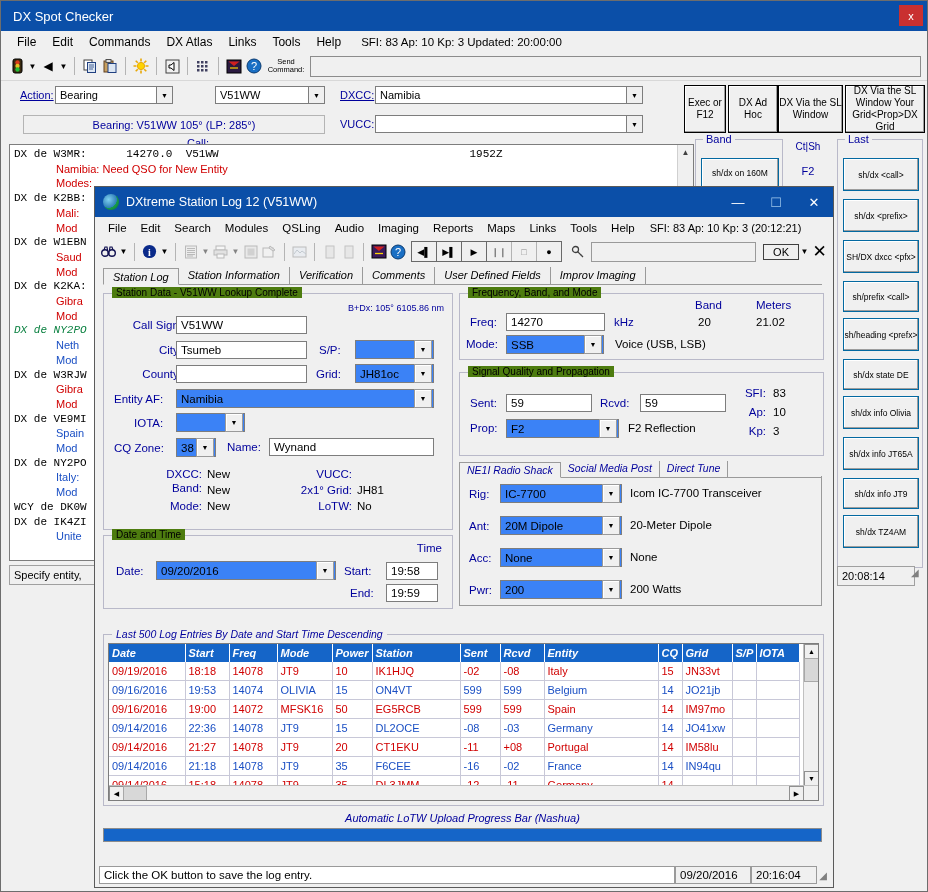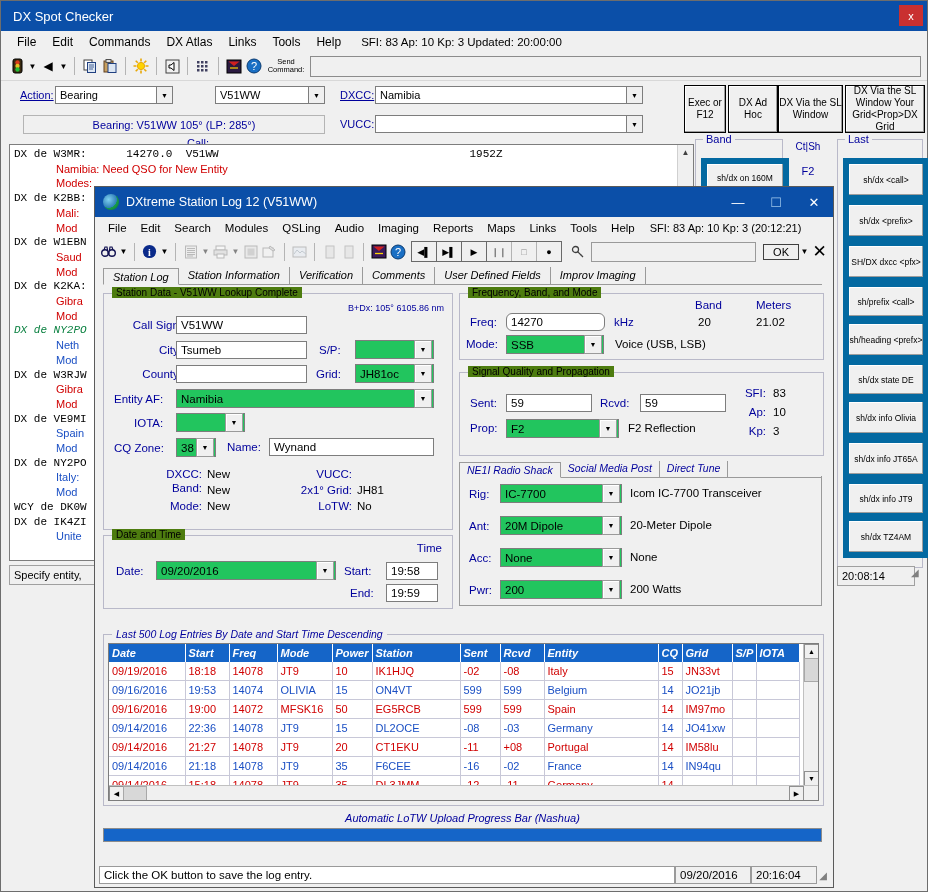--- a/index.html
+++ b/index.html
@@ -52,21 +52,21 @@
   .sind{padding-left:42px;font-family:"Liberation Sans",sans-serif;font-size:11px;}
   .vsb{position:absolute;right:0;top:0;width:15px;height:100%;background:#f0f0f0;border-left:1px solid #d0d0d0;}
   .vsb .ar{height:15px;display:flex;align-items:center;justify-content:center;font-size:8px;color:#404040;}
 
   .statusmain{position:absolute;left:8px;top:564px;width:270px;height:18px;border:1px solid #a0a0a0;background:#f0f0f0;
               display:flex;align-items:center;padding-left:4px;font-size:11px;}
 
   
   .grp{position:absolute;border:1px solid #b9b9c9;}
   .grp > .cap{position:absolute;top:-7px;left:7px;background:#f0f0f0;padding:0 3px;color:#00009c;font-size:11px;}
-  .sbtn{border:6px solid #0369a1;background:#f0f0f0;display:flex;align-items:center;justify-content:center;text-align:center;
+  .sbtn{border:1px solid #0369a1;background:#f0f0f0;display:flex;align-items:center;justify-content:center;text-align:center;
         font-size:8.5px;line-height:10px;box-shadow:inset -1px -1px 0 #9d9d9d, inset 1px 1px 0 #fff;color:#000;}
 
   
   .dlg{position:absolute;left:93px;top:185px;width:740px;height:702px;background:#f0f0f0;border:1px solid #5a5a5a;box-sizing:border-box;}
   .dlg-title{height:30px;background:#0b4fa8;display:flex;align-items:center;padding-left:8px;color:#fff;font-size:12.5px;}
   .dlg-title .ico{width:16px;height:16px;margin-right:7px;border-radius:50%;
       background:radial-gradient(circle at 35% 35%,#7fd0f0 0%,#2f7fb8 55%,#17a04a 56%,#0c6b32 100%);}
   .wbtns{margin-left:auto;display:flex;}
   .wbtn{width:38px;height:30px;display:flex;align-items:center;justify-content:center;color:#fff;font-size:13px;}
   .dlg-menu{height:22px;display:flex;align-items:center;padding-left:6px;font-size:11.5px;background:#f0f0f0;}
@@ -81,21 +81,21 @@
 
   .tabs{display:flex;align-items:flex-end;height:19px;margin:2px 0 0 8px;border-bottom:1px solid #9a9a9a;width:719px;box-sizing:border-box;}
   .tab{font-style:italic;font-size:11px;color:#000;padding:2px 9px 2px 9px;border-right:1px solid #9a9a9a;height:17px;box-sizing:border-box;}
   .tab.act{background:#f0f0f0;border-left:1px solid #9a9a9a;border-top:1px solid #9a9a9a;border-bottom:1px solid #f0f0f0;margin-bottom:-1px;}
 
   .dgrp{position:absolute;border:1px solid #b9b9c9;background:#f0f0f0;}
   .dgrp > .cap{position:absolute;top:-7px;left:8px;background:#4d7c0f;padding:0 4px;color:#000;font-size:10px;}
   .bluelbl{color:#00009c;font-size:11.5px;}
   .blk{font-size:11.5px;color:#000;}
   .inp{border:1px solid #7d7d7d;background:#fff;height:18px;box-sizing:border-box;display:flex;align-items:center;padding-left:4px;font-size:11.5px;}
-  .cb{border:1px solid #7d7d7d;background:#22c55e;height:19px;box-sizing:border-box;display:flex;align-items:center;font-size:11.5px;}
+  .cb{border:1px solid #7d7d7d;background:#3b82f6;height:19px;box-sizing:border-box;display:flex;align-items:center;font-size:11.5px;}
   .cb .val{flex:1;padding-left:4px;overflow:hidden;white-space:nowrap;}
   .cb .arw{width:16px;height:17px;margin:0 1px 0 0;background:#f0f0f0;border:1px solid #9a9a9a;display:flex;align-items:center;justify-content:center;font-size:7px;box-shadow:inset 1px 1px 0 #fff;}
 
   .stabs{display:flex;align-items:flex-end;height:17px;border-bottom:1px solid #9a9a9a;}
   .stab{font-style:italic;font-size:10.5px;color:#00009c;padding:1px 7px;border-right:1px solid #9a9a9a;height:16px;box-sizing:border-box;}
   .stab.act{border-left:1px solid #9a9a9a;border-top:1px solid #9a9a9a;border-bottom:1px solid #f0f0f0;margin-bottom:-1px;background:#f0f0f0;}
 
   
   .logwrap{position:absolute;left:8px;top:447px;width:719px;height:170px;border:1px solid #b9b9c9;}
   .logwrap > .cap{position:absolute;top:-7px;left:8px;background:#f0f0f0;padding:0 4px;color:#00009c;font-size:10.5px;font-style:italic;}
@@ -517,21 +517,21 @@
     </div>
 
     <div class="dgrp" style="left:364px;top:106px;width:363px;height:65px;">
       <span class="cap">Frequency, Band, and Mode</span>
       <span class="bluelbl" style="position:absolute;left:235px;top:5px;font-weight:normal;">Band</span>
       <span class="blk" style="position:absolute;left:238px;top:22px;">20</span>
       <span class="bluelbl" style="position:absolute;left:296px;top:5px;">Meters</span>
       <span class="blk" style="position:absolute;left:296px;top:22px;">21.02</span>
 
       <span class="bluelbl" style="position:absolute;left:10px;top:22px;">Freq:</span>
-      <div class="inp" style="position:absolute;left:46px;top:19px;width:99px;border-radius:6px;">14270</div>
+      <div class="inp" style="position:absolute;left:46px;top:19px;width:99px;">14270</div>
       <span class="bluelbl" style="position:absolute;left:154px;top:22px;">kHz</span>
 
       <span class="bluelbl" style="position:absolute;left:6px;top:44px;">Mode:</span>
       <div class="cb" style="position:absolute;left:46px;top:41px;width:98px;">
         <span class="val">SSB</span>
         <span class="arw">▼</span>
       </div>
       <span class="blk" style="position:absolute;left:155px;top:44px;">Voice (USB, LSB)</span>
     </div>
 

